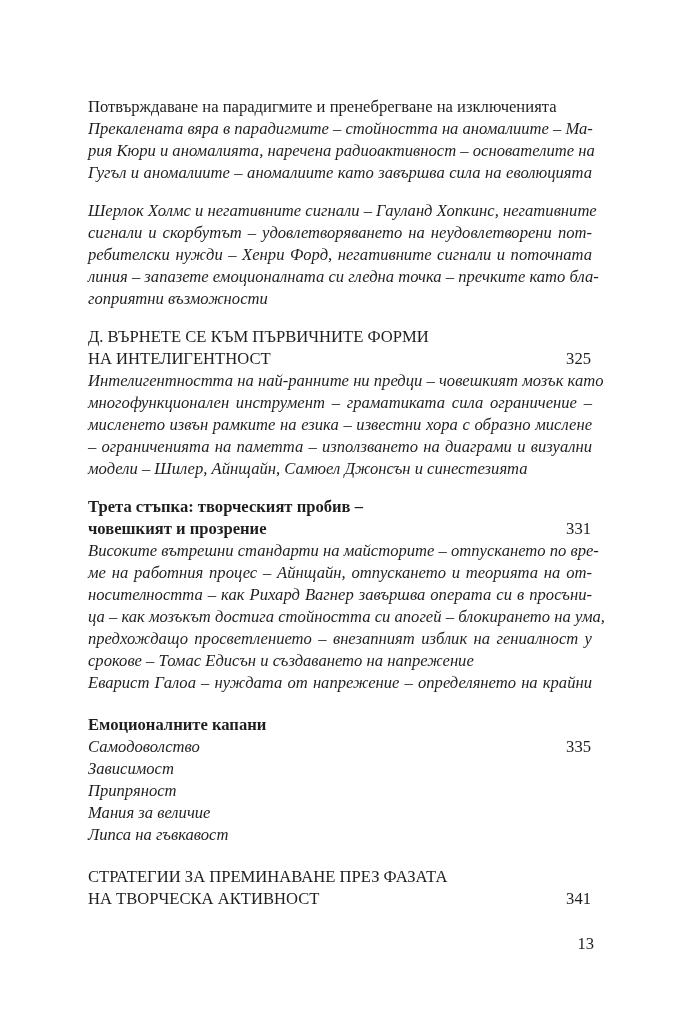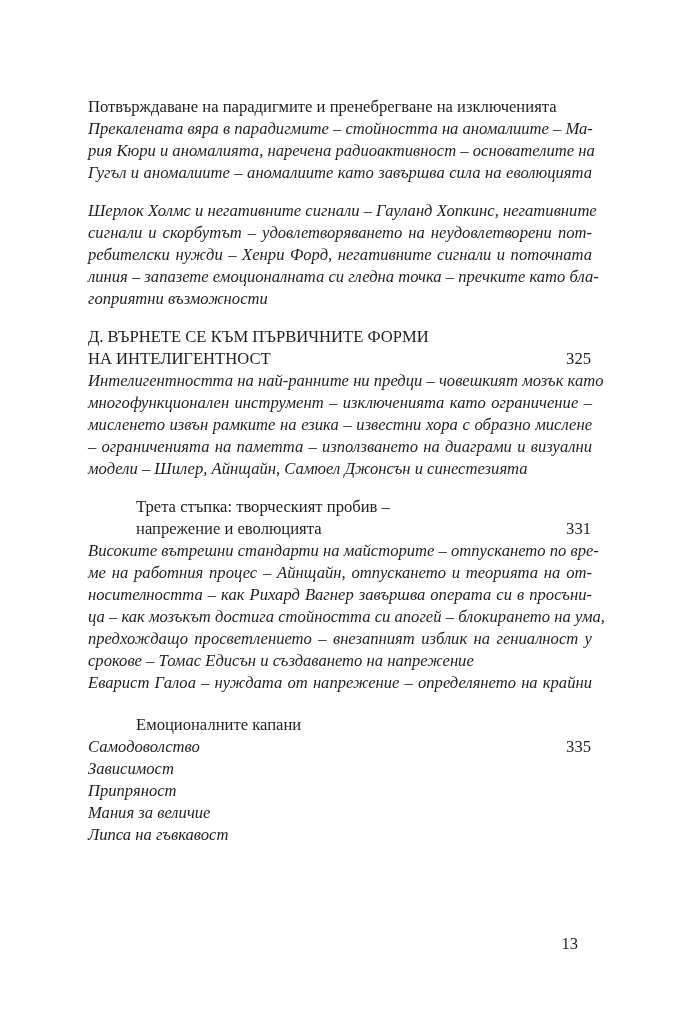--- a/index.html
+++ b/index.html
@@ -26,36 +26,36 @@
       line-height: 22px;
       height: 22px;
       white-space: nowrap;
       position: relative;
     }
     .just {
       text-align: justify;
       text-align-last: justify;
     }
     .it { font-style: italic; }
-    .bold { font-weight: normal; margin-left: 48px; }
+    .bold { font-weight: bold; }
     .entry { margin-bottom: 16px; }
     .entry.gap-lg { margin-bottom: 20px; }
     .title-row {
       display: flex;
       justify-content: space-between;
       align-items: baseline;
     }
     .pagenum {
       font-style: normal;
       font-weight: normal;
       padding-right: 1px;
     }
     .folio {
       position: absolute;
-      left: 76px;
+      left: 92px;
       width: 502px;
       top: 933px;
       text-align: right;
       font-size: 16.6px;
       line-height: 22px;
     }
   </style>
 </head>
 <body>
 
@@ -76,30 +76,30 @@
     <div class="line it">гоприятни възможности</div>
   </div>
 
   <div class="entry">
     <div class="line">Д. ВЪРНЕТЕ СЕ КЪМ ПЪРВИЧНИТЕ ФОРМИ</div>
     <div class="line title-row">
       <span>НА ИНТЕЛИГЕНТНОСТ</span>
       <span class="pagenum">325</span>
     </div>
     <div class="line it just">Интелигентността на най-ранните ни предци – човешкият мозък като</div>
-    <div class="line it just">многофункционален инструмент – изключенията като ограничение –</div>
+    <div class="line it just">многофункционален инструмент – граматиката сила ограничение –</div>
     <div class="line it just">мисленето извън рамките на езика – известни хора с образно мислене</div>
     <div class="line it just">– ограниченията на паметта – използването на диаграми и визуални</div>
     <div class="line it">модели – Шилер, Айнщайн, Самюел Джонсън и синестезията</div>
   </div>
 
   <div class="entry gap-lg">
     <div class="line bold">Трета стъпка: творческият пробив –</div>
     <div class="line title-row">
-      <span class="bold">напрежение и еволюцията</span>
+      <span class="bold">човешкият и прозрение</span>
       <span class="pagenum">331</span>
     </div>
     <div class="line it just">Високите вътрешни стандарти на майсторите – отпускането по вре-</div>
     <div class="line it just">ме на работния процес – Айнщайн, отпускането и теорията на от-</div>
     <div class="line it just">носителността – как Рихард Вагнер завършва операта си в просъни-</div>
     <div class="line it just">ца – как мозъкът достига стойността си апогей – блокирането на ума,</div>
     <div class="line it just">предхождащо просветлението – внезапният изблик на гениалност у</div>
     <div class="line it">срокове – Томас Едисън и създаването на напрежение</div>
     <div class="line it just">Еварист Галоа – нуждата от напрежение – определянето на крайни</div>
   </div>
@@ -109,15 +109,22 @@
     <div class="line title-row it">
       <span>Самодоволство</span>
       <span class="pagenum">335</span>
     </div>
     <div class="line it">Зависимост</div>
     <div class="line it">Припряност</div>
     <div class="line it">Мания за величие</div>
     <div class="line it">Липса на гъвкавост</div>
   </div>
 
+  <div class="entry">
+    <div class="line">СТРАТЕГИИ ЗА ПРЕМИНАВАНЕ ПРЕЗ ФАЗАТА</div>
+    <div class="line title-row">
+      <span>НА ТВОРЧЕСКА АКТИВНОСТ</span>
+      <span class="pagenum">341</span>
+    </div>
+  </div>
 </div>
 
 <div class="folio">13</div>
 
 </body></html>

